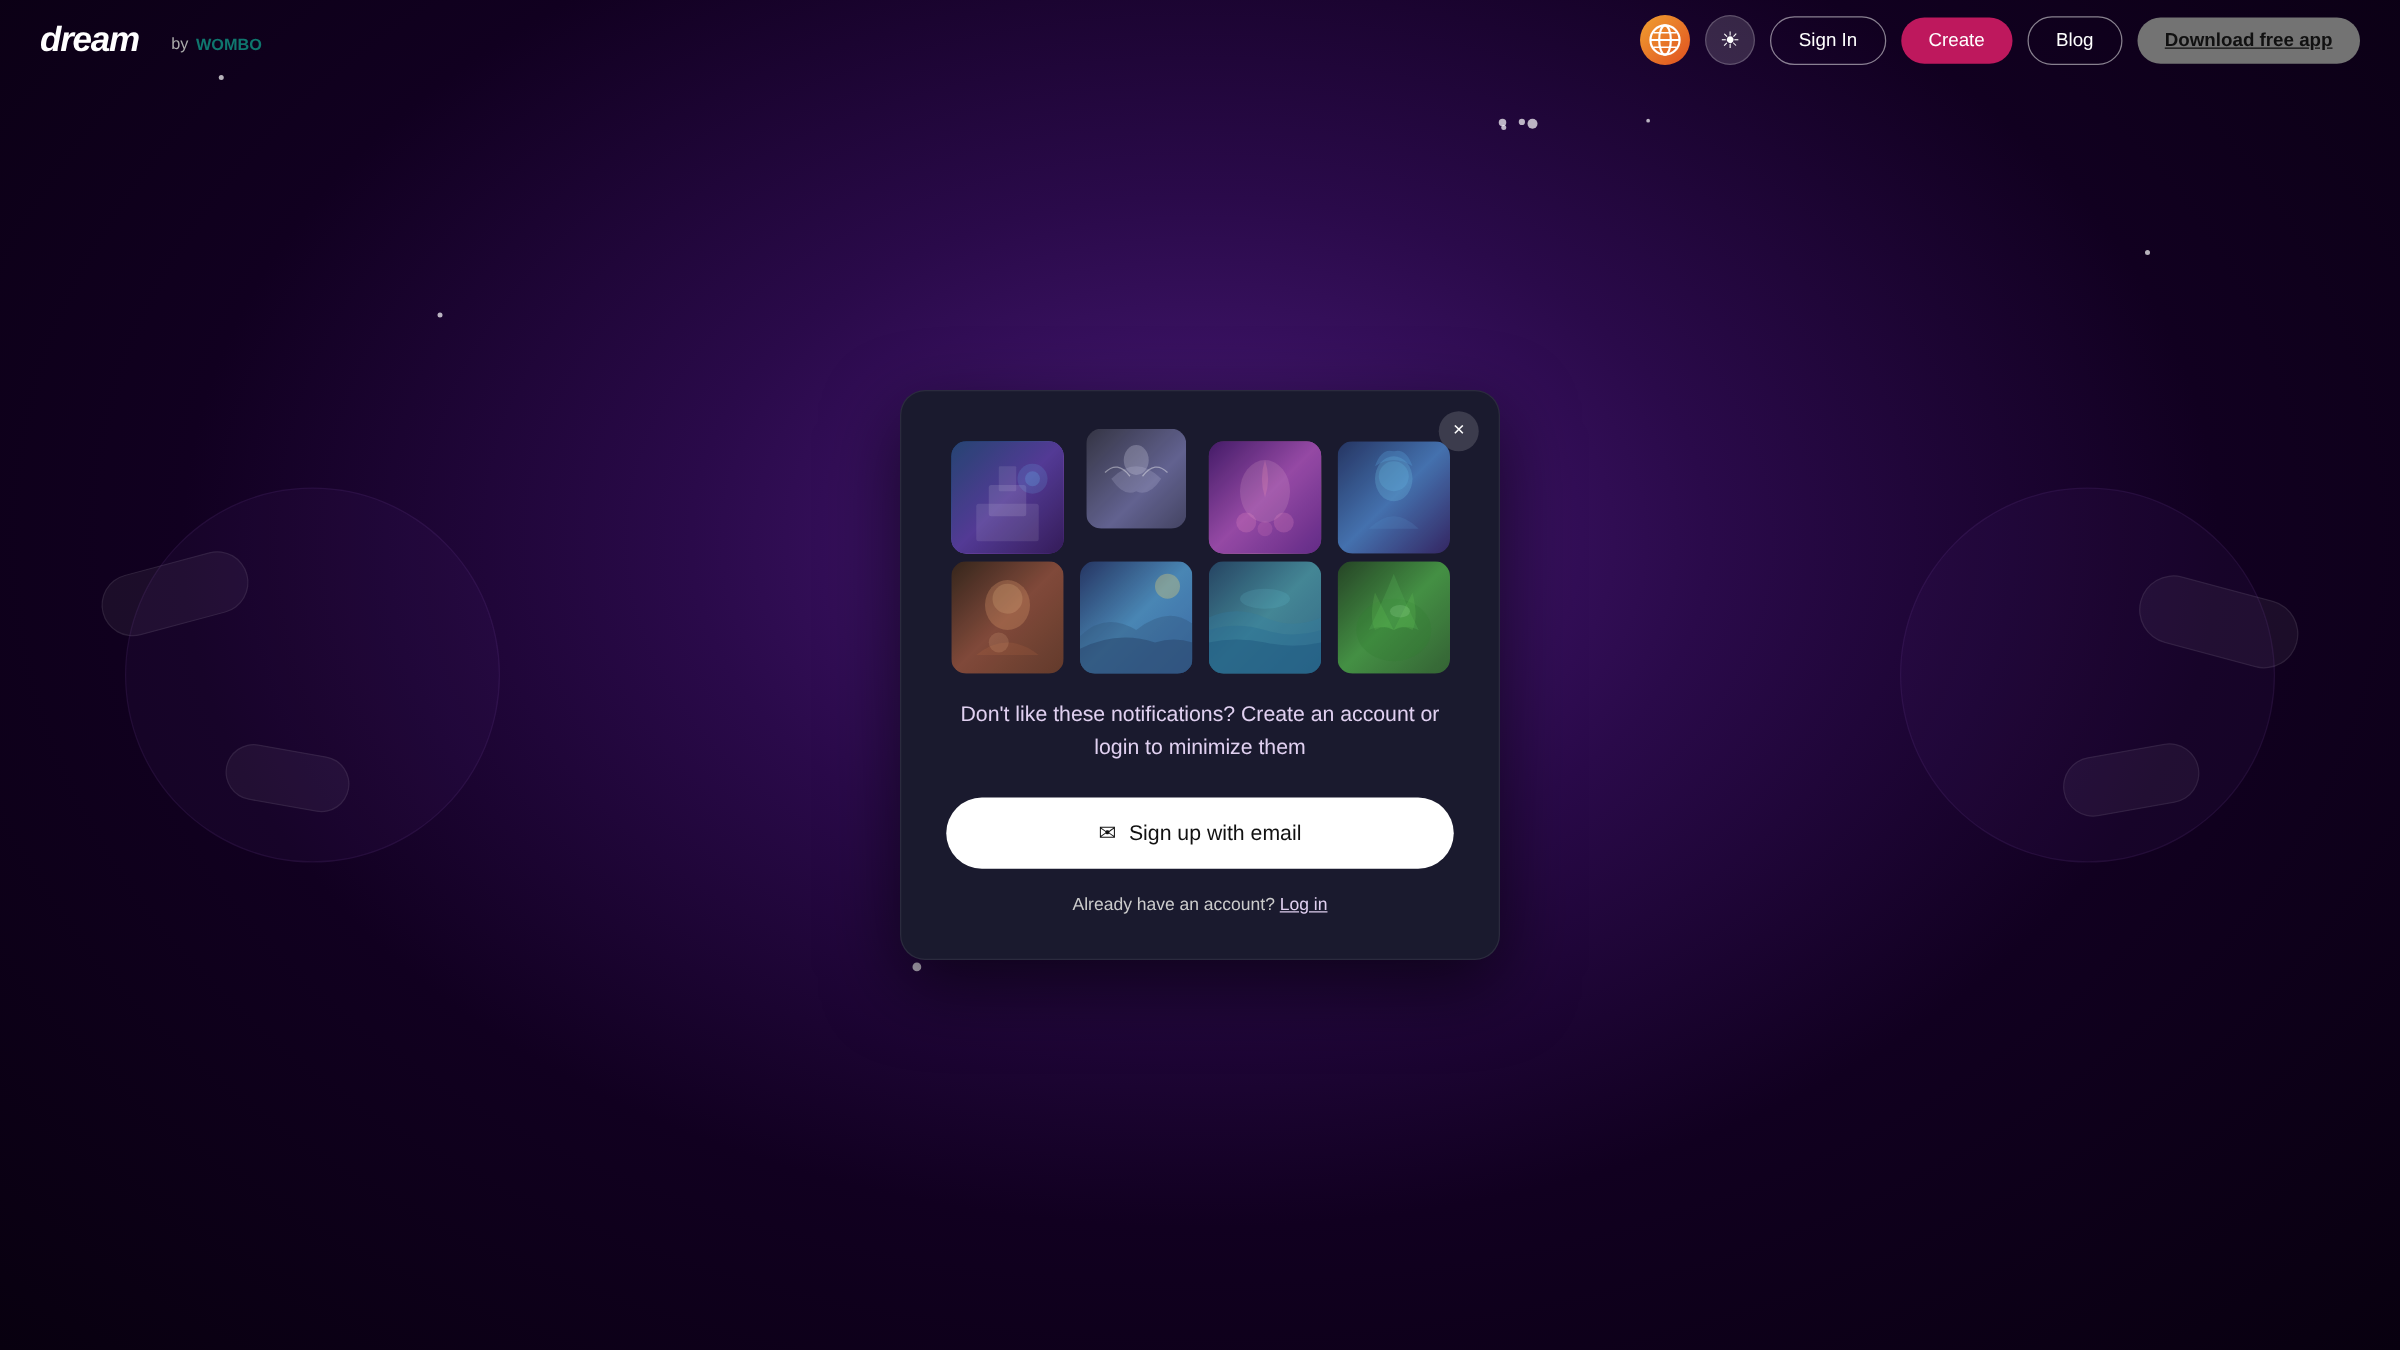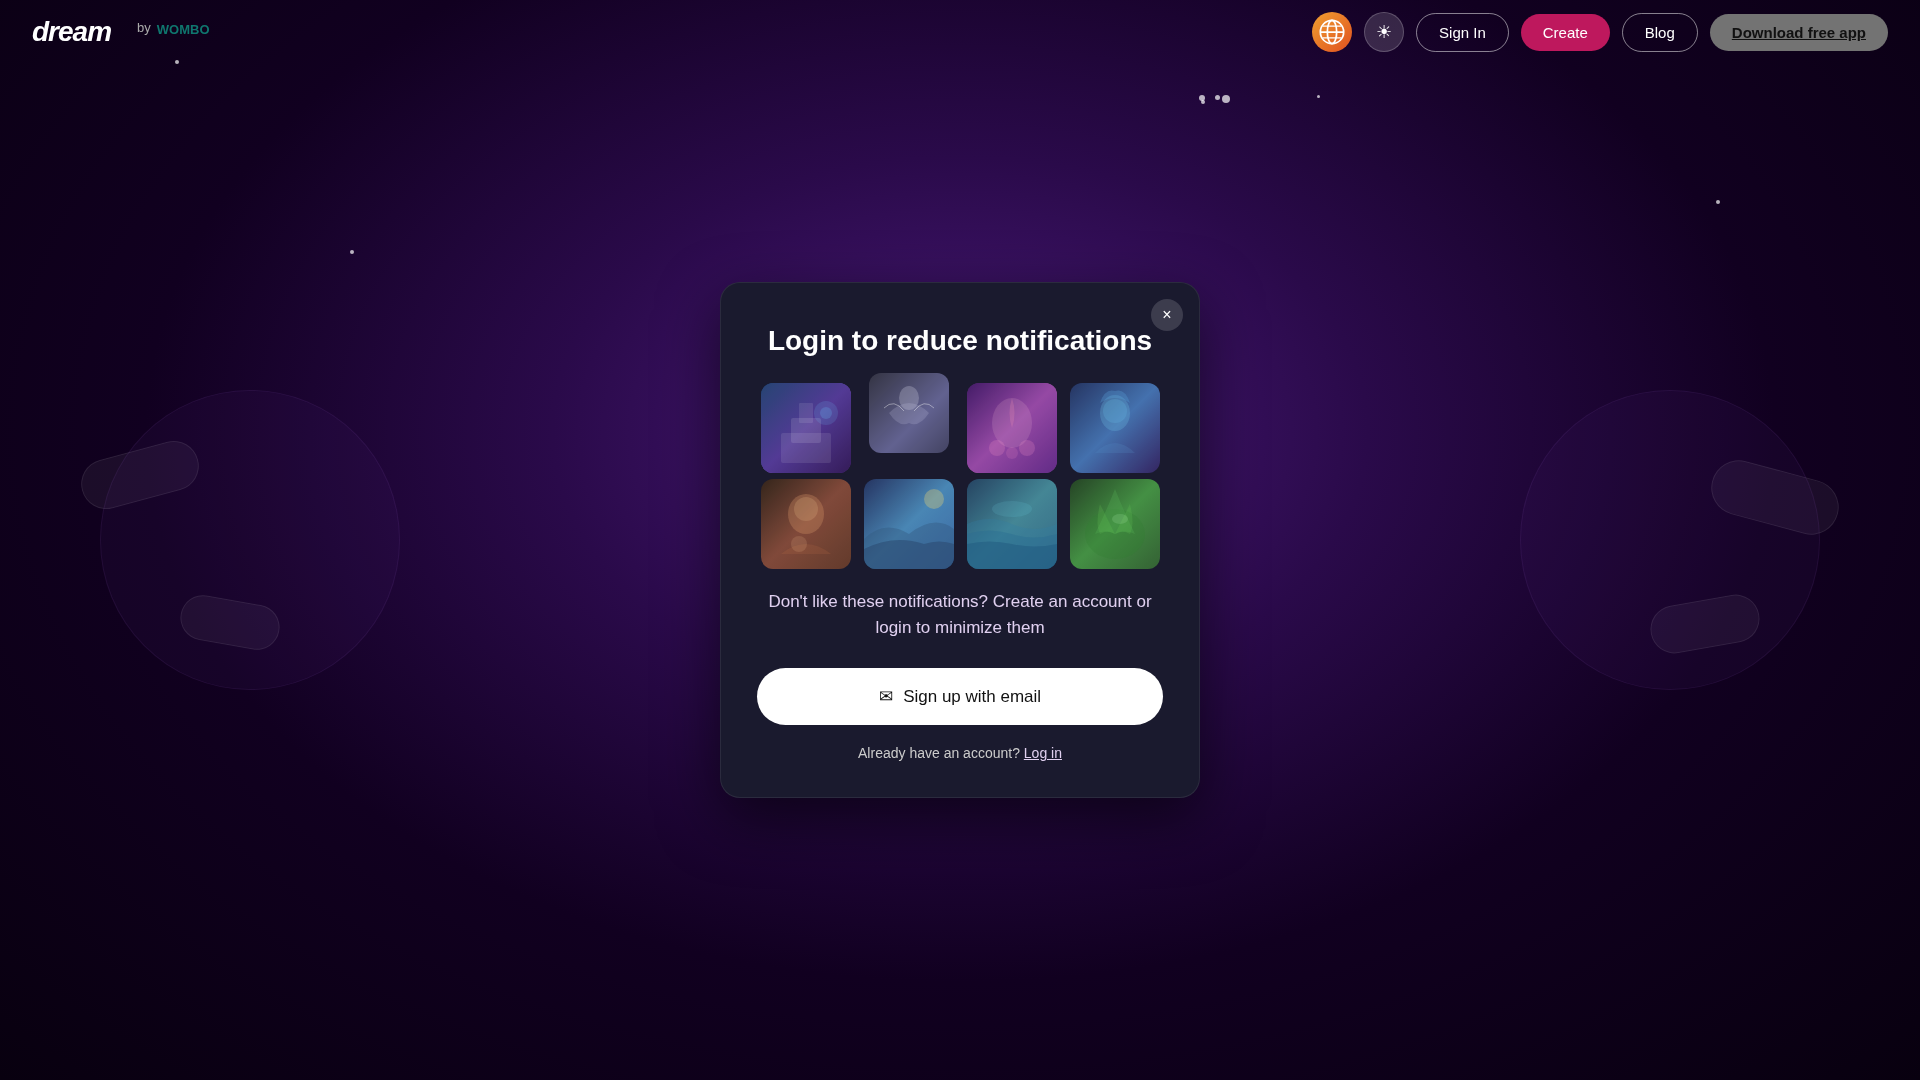--- a/index.html
+++ b/index.html
@@ -38,20 +38,21 @@
       height: 64px;
       display: flex;
       align-items: center;
       justify-content: space-between;
       padding: 0 32px;
       z-index: 10;
     }
 
     .navbar-logo {
       display: flex;
+      align-items: center;
       gap: 6px;
     }
 
     .logo-dream {
       font-size: 28px;
       font-weight: 700;
       color: white;
       font-style: italic;
       letter-spacing: -1px;
     }
@@ -360,21 +361,20 @@
     <button class="nav-btn btn-create">Create</button>
     <button class="nav-btn btn-blog">Blog</button>
     <button class="nav-btn btn-download">Download free app</button>
   </div>
 </nav>
 
 <div class="overlay">
   <div class="modal">
     <button class="modal-close">×</button>
 
-    <h2 class="modal-title">Login to reduce notifications</h2>
 
     <div class="image-grid">
 
       <div class="image-cell img-castle" style="border-radius:12px;">
         
         <svg width="90" height="90" viewBox="0 0 90 90" xmlns="http://www.w3.org/2000/svg">
           <rect x="0" y="0" width="90" height="90" fill="url(#castle-grad)"></rect>
           <defs>
             <linearGradient id="castle-grad" x1="0%" y1="0%" x2="100%" y2="100%">
               <stop offset="0%" style="stop-color:#1a3a6b"></stop>

